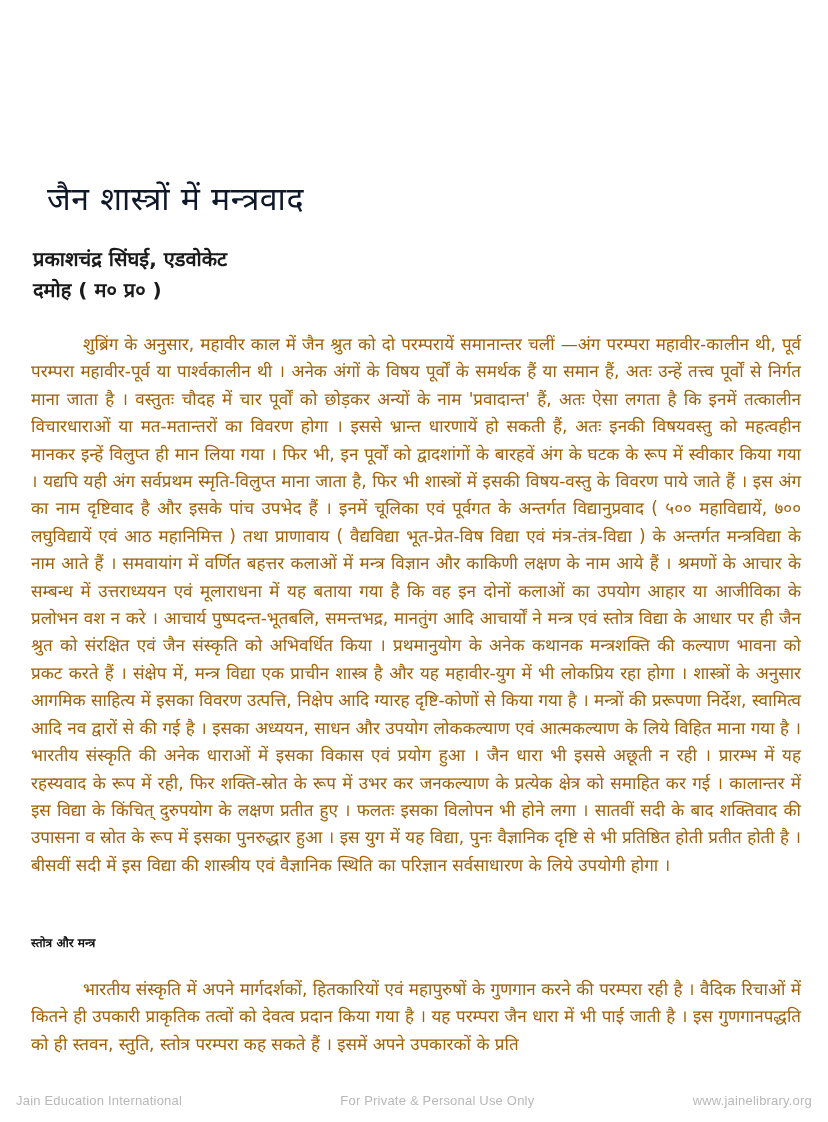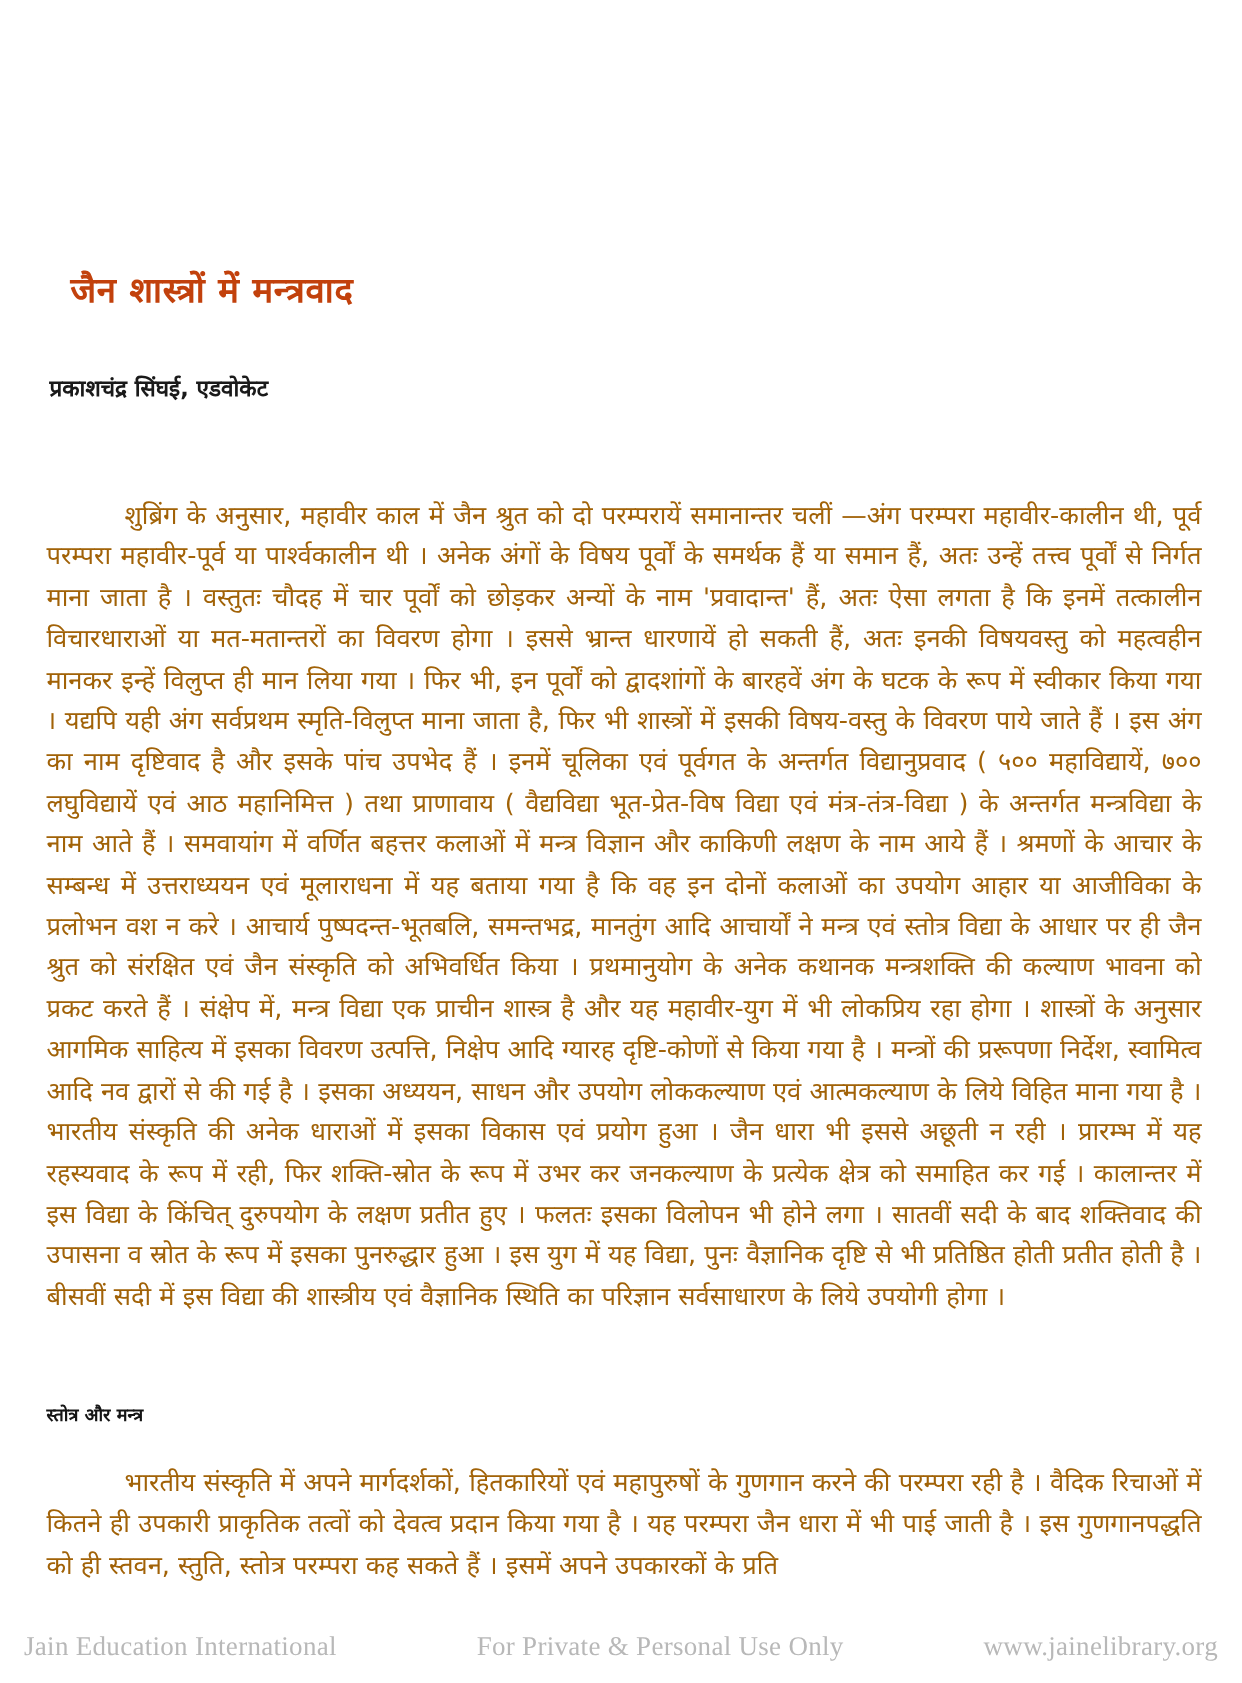--- a/index.html
+++ b/index.html
@@ -15,30 +15,30 @@
     background: #ffffff;
     overflow: hidden;
     font-family: "DejaVu Sans", "Liberation Serif", sans-serif;
     color: #1c1c1c;
   }
   .article-title {
     position: absolute;
     left: 47px;
     top: 176px;
     margin: 0;
-    font-size: 23px;
-    font-weight: bold;
+    font-size: 32px;
+    font-weight: normal;
     letter-spacing: 0.5px;
-    color: #c2410c;
+    color: #0f172a;
   }
   .author-block {
     position: absolute;
     left: 33px;
     top: 244px;
-    font-size: 15px;
+    font-size: 20px;
     font-weight: bold;
     line-height: 31px;
     color: #1a1a1a;
   }
   .body-para {
     position: absolute;
     left: 31px;
     width: 770px;
     margin: 0;
     font-size: 17px;
@@ -59,35 +59,36 @@
     color: #151515;
   }
   .scan-footer {
     position: absolute;
     left: 16px;
     right: 16px;
     bottom: 14px;
     display: flex;
     justify-content: space-between;
     align-items: baseline;
-    font-family: Liberation Serif, serif;
-    font-size: 18px;
+    font-family: Liberation Sans, sans-serif;
+    font-size: 13px;
     color: #b8b8b8;
     letter-spacing: 0.2px;
   }
 </style>
 </head>
 <body>
 
 <div class="page">
 
   <h1 class="article-title">जैन शास्त्रों में मन्त्रवाद</h1>
 
   <div class="author-block">
     <div>प्रकाशचंद्र सिंघई, एडवोकेट</div>
+    <div>दमोह ( म० प्र० )</div>
   </div>
 
   <p class="body-para intro-para">शुब्रिंग के अनुसार, महावीर काल में जैन श्रुत को दो परम्परायें समानान्तर चलीं —अंग परम्परा महावीर-कालीन थी, पूर्व परम्परा महावीर-पूर्व या पार्श्वकालीन थी । अनेक अंगों के विषय पूर्वों के समर्थक हैं या समान हैं, अतः उन्हें तत्त्व पूर्वों से निर्गत माना जाता है । वस्तुतः चौदह में चार पूर्वों को छोड़कर अन्यों के नाम 'प्रवादान्त' हैं, अतः ऐसा लगता है कि इनमें तत्कालीन विचारधाराओं या मत-मतान्तरों का विवरण होगा । इससे भ्रान्त धारणायें हो सकती हैं, अतः इनकी विषयवस्तु को महत्वहीन मानकर इन्हें विलुप्त ही मान लिया गया । फिर भी, इन पूर्वों को द्वादशांगों के बारहवें अंग के घटक के रूप में स्वीकार किया गया । यद्यपि यही अंग सर्वप्रथम स्मृति-विलुप्त माना जाता है, फिर भी शास्त्रों में इसकी विषय-वस्तु के विवरण पाये जाते हैं । इस अंग का नाम दृष्टिवाद है और इसके पांच उपभेद हैं । इनमें चूलिका एवं पूर्वगत के अन्तर्गत विद्यानुप्रवाद ( ५०० महाविद्यायें, ७०० लघुविद्यायें एवं आठ महानिमित्त ) तथा प्राणावाय ( वैद्यविद्या भूत-प्रेत-विष विद्या एवं मंत्र-तंत्र-विद्या ) के अन्तर्गत मन्त्रविद्या के नाम आते हैं । समवायांग में वर्णित बहत्तर कलाओं में मन्त्र विज्ञान और काकिणी लक्षण के नाम आये हैं । श्रमणों के आचार के सम्बन्ध में उत्तराध्ययन एवं मूलाराधना में यह बताया गया है कि वह इन दोनों कलाओं का उपयोग आहार या आजीविका के प्रलोभन वश न करे । आचार्य पुष्पदन्त-भूतबलि, समन्तभद्र, मानतुंग आदि आचार्यों ने मन्त्र एवं स्तोत्र विद्या के आधार पर ही जैन श्रुत को संरक्षित एवं जैन संस्कृति को अभिवर्धित किया । प्रथमानुयोग के अनेक कथानक मन्त्रशक्ति की कल्याण भावना को प्रकट करते हैं । संक्षेप में, मन्त्र विद्या एक प्राचीन शास्त्र है और यह महावीर-युग में भी लोकप्रिय रहा होगा । शास्त्रों के अनुसार आगमिक साहित्य में इसका विवरण उत्पत्ति, निक्षेप आदि ग्यारह दृष्टि-कोणों से किया गया है । मन्त्रों की प्ररूपणा निर्देश, स्वामित्व आदि नव द्वारों से की गई है । इसका अध्ययन, साधन और उपयोग लोककल्याण एवं आत्मकल्याण के लिये विहित माना गया है । भारतीय संस्कृति की अनेक धाराओं में इसका विकास एवं प्रयोग हुआ । जैन धारा भी इससे अछूती न रही । प्रारम्भ में यह रहस्यवाद के रूप में रही, फिर शक्ति-स्रोत के रूप में उभर कर जनकल्याण के प्रत्येक क्षेत्र को समाहित कर गई । कालान्तर में इस विद्या के किंचित् दुरुपयोग के लक्षण प्रतीत हुए । फलतः इसका विलोपन भी होने लगा । सातवीं सदी के बाद शक्तिवाद की उपासना व स्रोत के रूप में इसका पुनरुद्धार हुआ । इस युग में यह विद्या, पुनः वैज्ञानिक दृष्टि से भी प्रतिष्ठित होती प्रतीत होती है । बीसवीं सदी में इस विद्या की शास्त्रीय एवं वैज्ञानिक स्थिति का परिज्ञान सर्वसाधारण के लिये उपयोगी होगा ।</p>
 
   <h2 class="section-heading">स्तोत्र और मन्त्र</h2>
 
   <p class="body-para second-para">भारतीय संस्कृति में अपने मार्गदर्शकों, हितकारियों एवं महापुरुषों के गुणगान करने की परम्परा रही है । वैदिक रिचाओं में कितने ही उपकारी प्राकृतिक तत्वों को देवत्व प्रदान किया गया है । यह परम्परा जैन धारा में भी पाई जाती है । इस गुणगानपद्धति को ही स्तवन, स्तुति, स्तोत्र परम्परा कह सकते हैं । इसमें अपने उपकारकों के प्रति</p>
 
   <div class="scan-footer">
     <span>Jain Education International</span>

